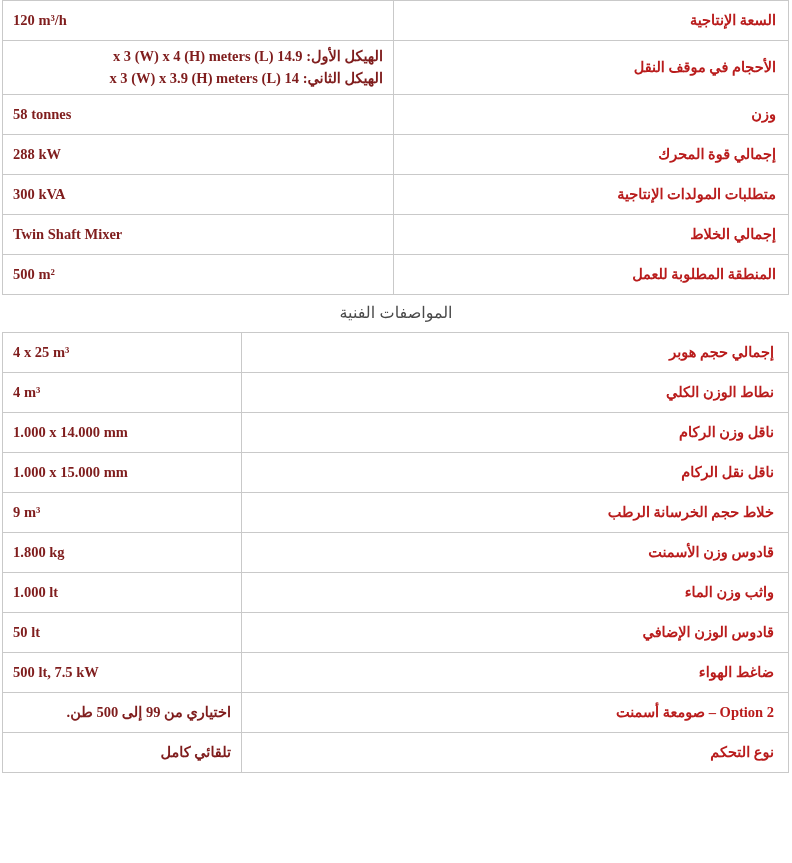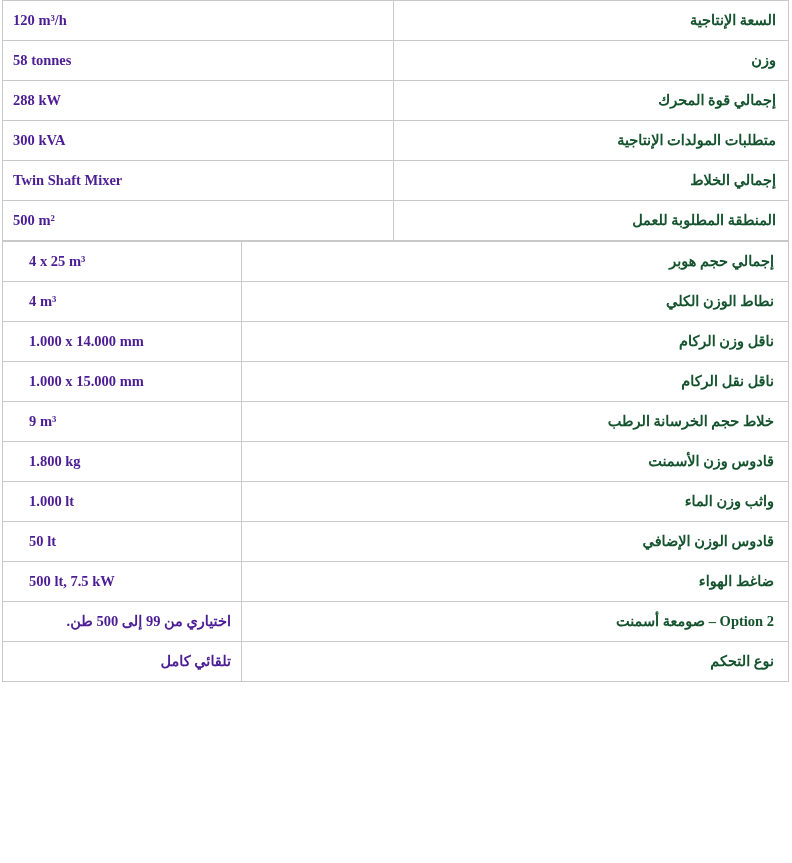--- a/index.html
+++ b/index.html
@@ -36,38 +36,38 @@
   .t1 col.c-value { width: 391px; }
   .t2 col.c-label { width: 547px; }
   .t2 col.c-value { width: 239px; }
 
   .lbl {
     text-align: right;
     direction: rtl;
     font-weight: bold;
     font-family: "Liberation Serif", serif;
     font-size: 14.5px;
-    color: #14532d;
+    color: #b91c1c;
   }
   .val {
     text-align: left;
     direction: ltr;
     font-weight: bold;
     font-size: 14.5px;
-    color: #4c1d95;
+    color: #7f1d1d;
     margin-top: 31px;
   }
   .val.rtl-val {
     direction: rtl;
     text-align: right;
   }
   .t1 .lbl { padding-right: 12px; }
   .t1 .val { padding-left: 10px; }
   .t2 .lbl { padding-right: 14px; }
-  .t2 .val { padding-left: 26px; }
+  .t2 .val { padding-left: 10px; }
 
   .row-tall td { height: 38px; }
   .dim-line { white-space: nowrap; }
   .dim-line + .dim-line { margin-top: 2px; }
 
   .section-title {
     text-align: center;
     direction: rtl;
     font-size: 16px;
     font-family: "Liberation Sans", sans-serif;
@@ -86,20 +86,27 @@
   <table class="spec t1">
     <colgroup>
       <col class="c-label">
       <col class="c-value">
     </colgroup>
     <tbody>
       <tr>
         <td class="lbl">السعة الإنتاجية</td>
         <td class="val">120 m³/h</td>
       </tr>
+      <tr class="row-tall">
+        <td class="lbl">الأحجام في موقف النقل</td>
+        <td class="val rtl-val">
+          <div class="dim-line">الهيكل الأول: 14.9 (L) x 3 (W) x 4 (H) meters</div>
+          <div class="dim-line">الهيكل الثاني: 14 (L) x 3 (W) x 3.9 (H) meters</div>
+        </td>
+      </tr>
       <tr>
         <td class="lbl">وزن</td>
         <td class="val">58 tonnes</td>
       </tr>
       <tr>
         <td class="lbl">إجمالي قوة المحرك</td>
         <td class="val">288 kW</td>
       </tr>
       <tr>
         <td class="lbl">متطلبات المولدات الإنتاجية</td>
@@ -109,20 +116,21 @@
         <td class="lbl">إجمالي الخلاط</td>
         <td class="val">Twin Shaft Mixer</td>
       </tr>
       <tr>
         <td class="lbl">المنطقة المطلوبة للعمل</td>
         <td class="val">500 m²</td>
       </tr>
     </tbody>
   </table>
 
+  <div class="section-title">المواصفات الفنية</div>
 
   <table class="spec t2">
     <colgroup>
       <col class="c-label">
       <col class="c-value">
     </colgroup>
     <tbody>
       <tr>
         <td class="lbl">إجمالي حجم هوبر</td>
         <td class="val">4 x 25 m³</td>

